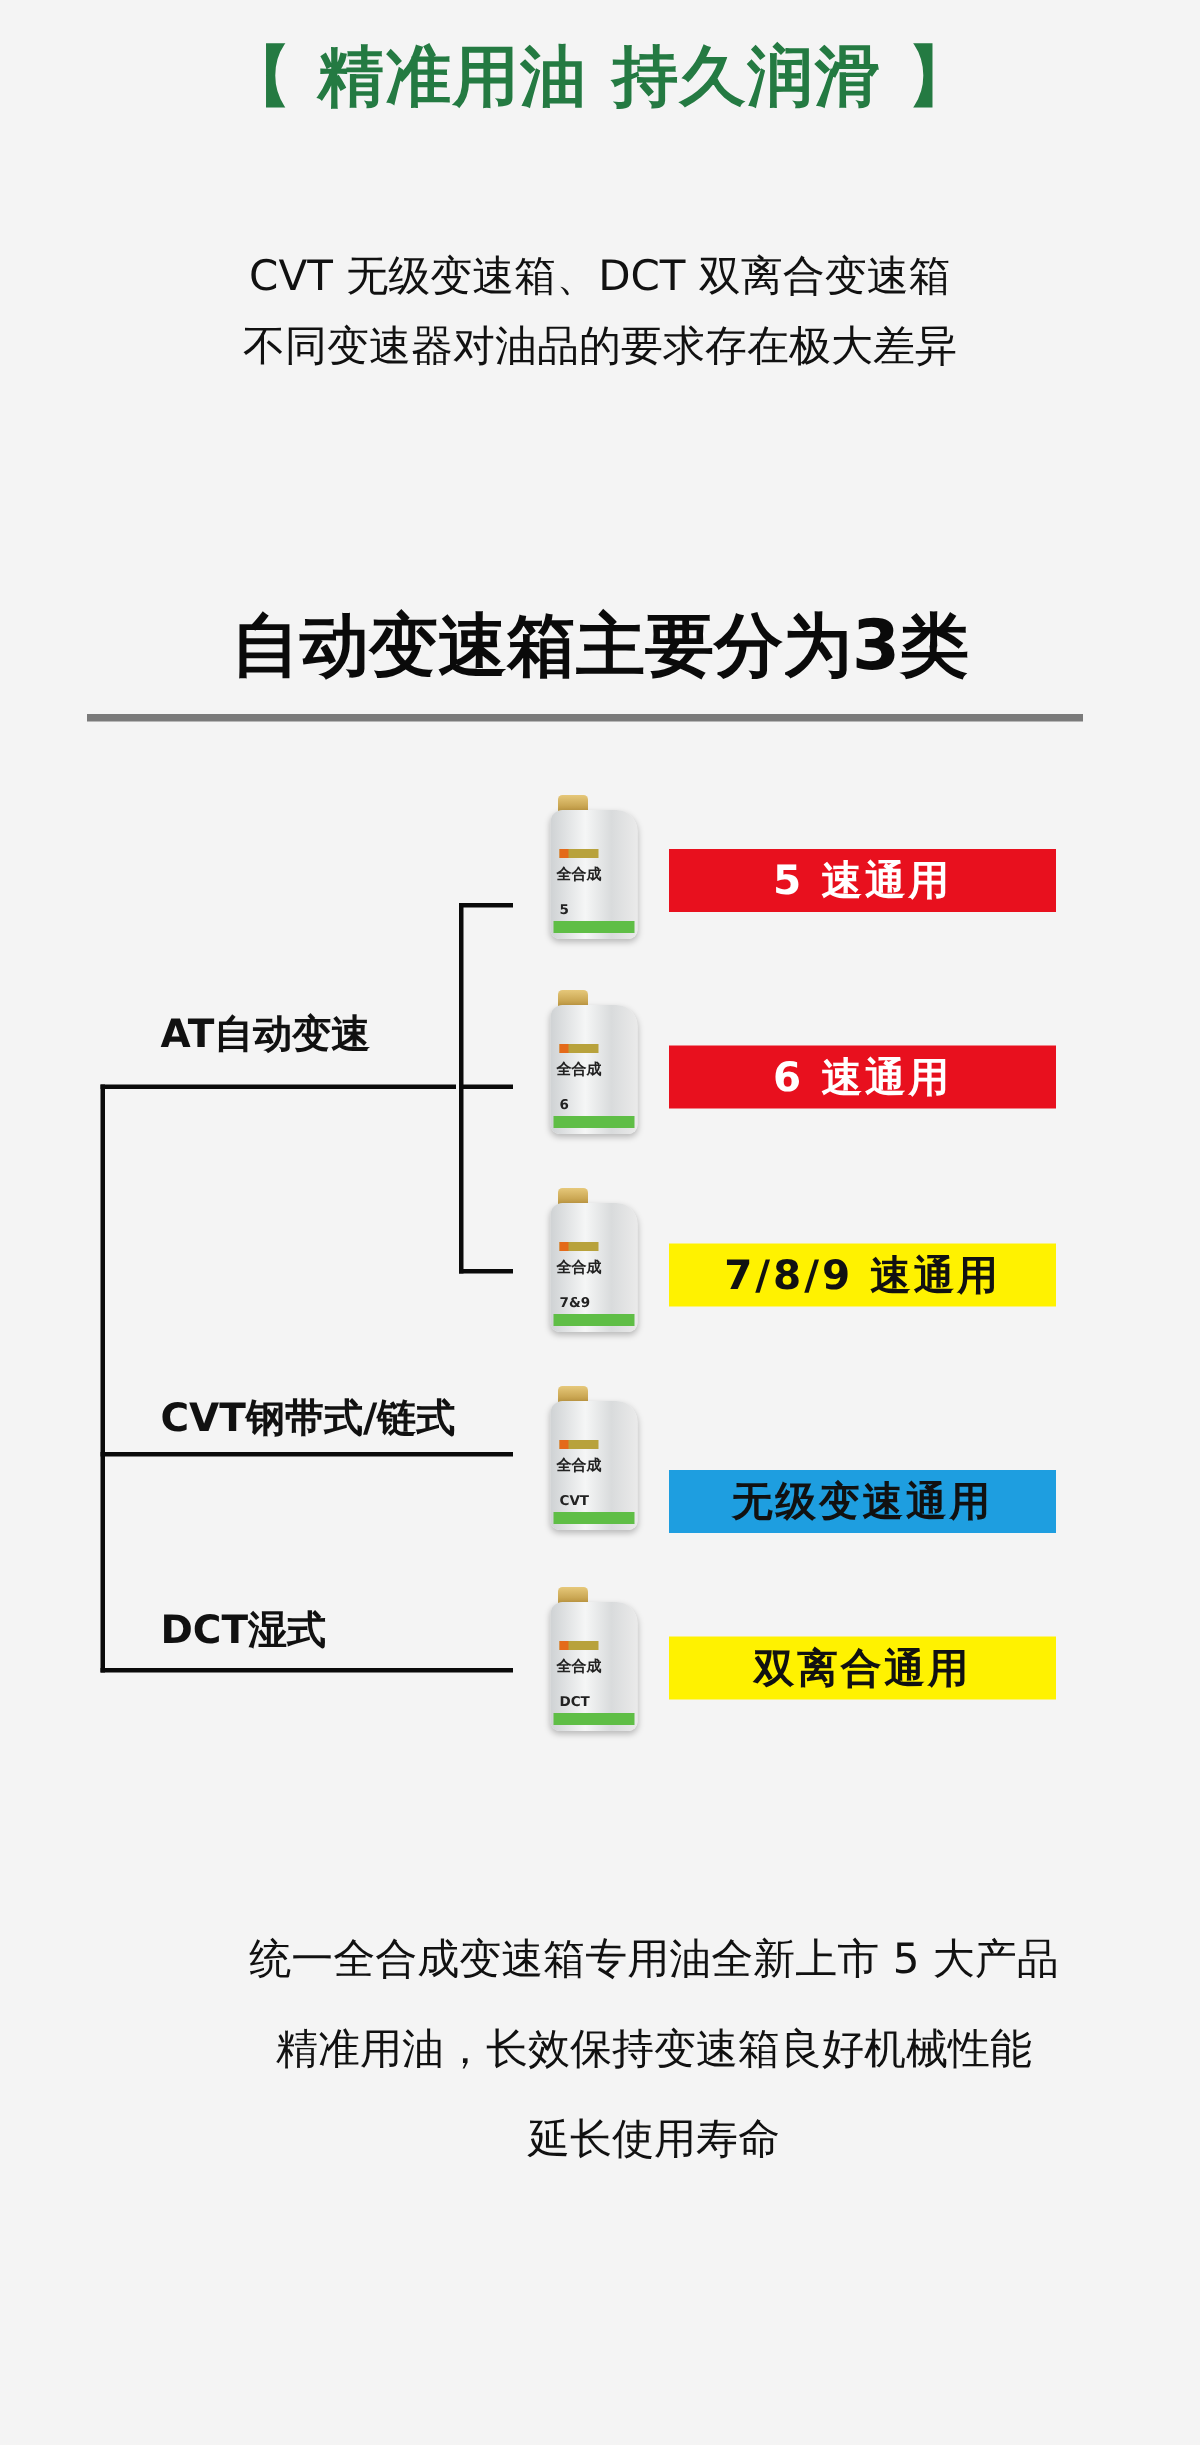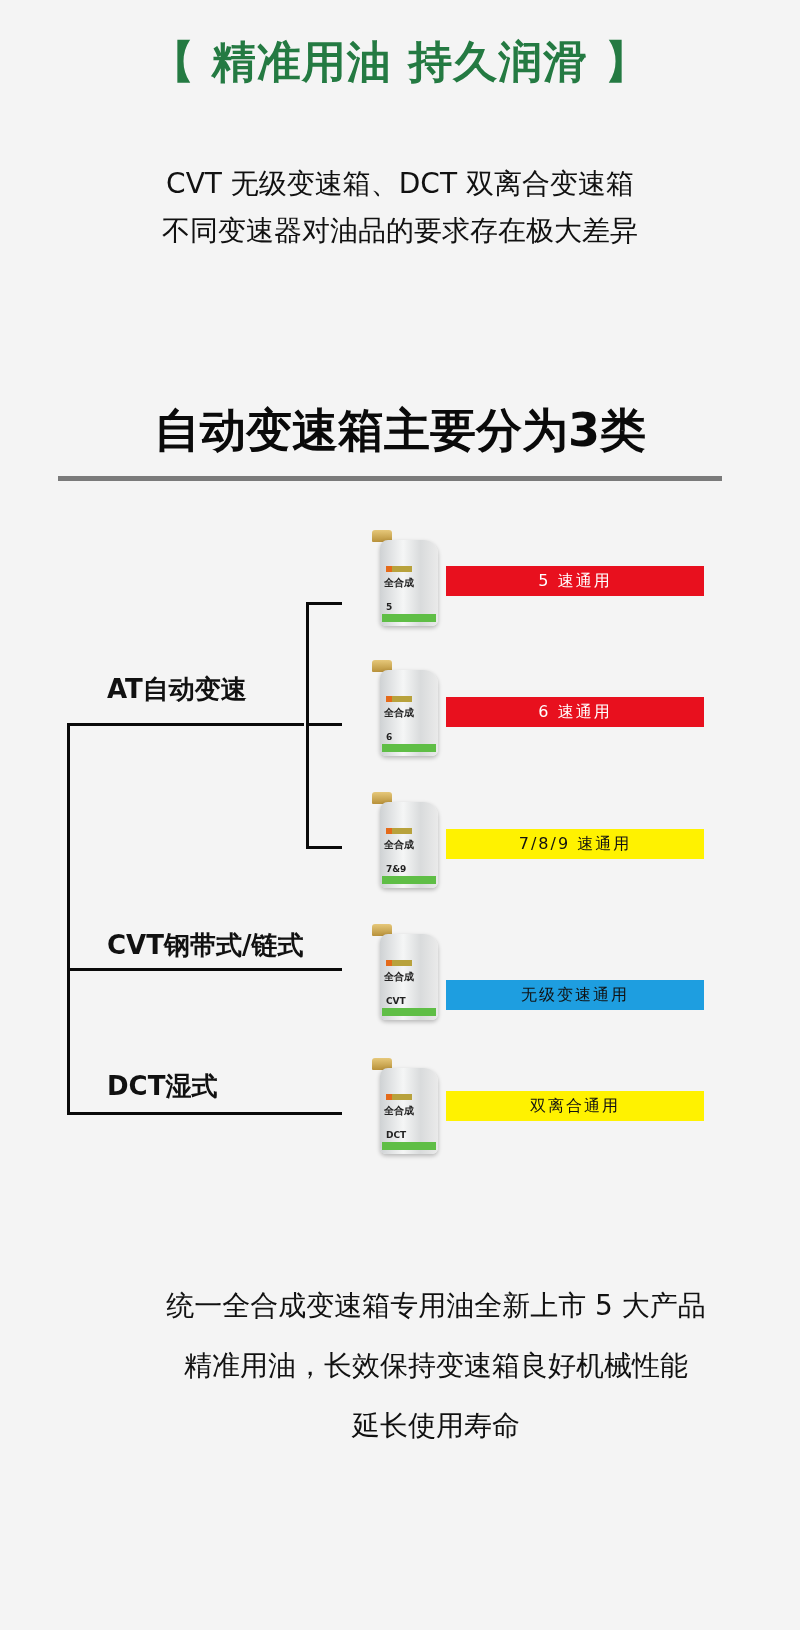--- a/index.html
+++ b/index.html
@@ -4,21 +4,21 @@
 <style>
   html, body { margin:0; padding:0; }
   body {
     width:800px; height:1630px; position:relative; overflow:hidden;
     background:#f4f4f4;
     font-family:"DejaVu Sans", "Liberation Sans", sans-serif;
     color:#111;
   }
   .abs { position:absolute; }
   .slogan {
-    left:0; top:33px; width:800px; text-align:center;
+    left:0; top:22px; width:800px; text-align:center;
     font-size:44px; font-weight:bold; color:#247a42; letter-spacing:1px;
   }
   .intro {
     left:0; top:160px; width:800px; text-align:center;
     font-size:28px; line-height:47px; color:#111;
   }
   .section-title {
     left:0; top:400px; width:800px; text-align:center;
     font-size:46px; font-weight:bold; color:#0a0a0a;
   }
@@ -29,44 +29,44 @@
   .cat-label { font-size:26px; font-weight:bold; color:#111; white-space:nowrap; }
 
   .bottle {
     position:absolute; width:58px; height:100px;
   }
   .bottle .cap {
     position:absolute; left:8px; top:0; width:20px; height:12px;
     background:linear-gradient(#e6c87a,#b8913a); border-radius:3px 3px 1px 1px;
   }
   .bottle .body {
-    position:absolute; left:16px; top:10px; width:58px; height:86px;
+    position:absolute; left:3px; top:10px; width:58px; height:86px;
     background:linear-gradient(90deg,#cfd2d4,#f5f6f6 40%,#d9dbdc 70%,#eaeaea);
     border-radius:8px 14px 6px 6px; box-shadow:0 2px 4px rgba(0,0,0,0.25);
   }
   .bottle .logo {
     position:absolute; left:6px; top:26px; width:26px; height:6px; background:#b8a23c;
   }
   .bottle .logo:before {
     content:""; position:absolute; left:0; top:0; width:6px; height:6px; background:#e46a1a;
   }
   .bottle .name {
     position:absolute; left:4px; top:36px; font-size:10px; font-weight:bold; color:#222;
   }
   .bottle .code {
     position:absolute; left:6px; top:62px; font-size:9px; font-weight:bold; color:#222;
   }
   .bottle .band {
     position:absolute; left:2px; bottom:4px; width:54px; height:8px; background:#5fbe46;
   }
 
   .badge {
-    position:absolute; left:446px; width:258px; height:30px;
+    position:absolute; left:446px; width:258px; height:42px;
     display:flex; align-items:center; justify-content:center;
-    font-size:16px; font-weight:normal; letter-spacing:2px;
+    font-size:27px; font-weight:bold; letter-spacing:2px;
   }
 
   .closing {
     left:0; top:1276px; width:800px; text-align:center;
     font-size:28px; line-height:60px; color:#111;padding-left:36px;
   }
 </style>
 </head>
 <body>
 

